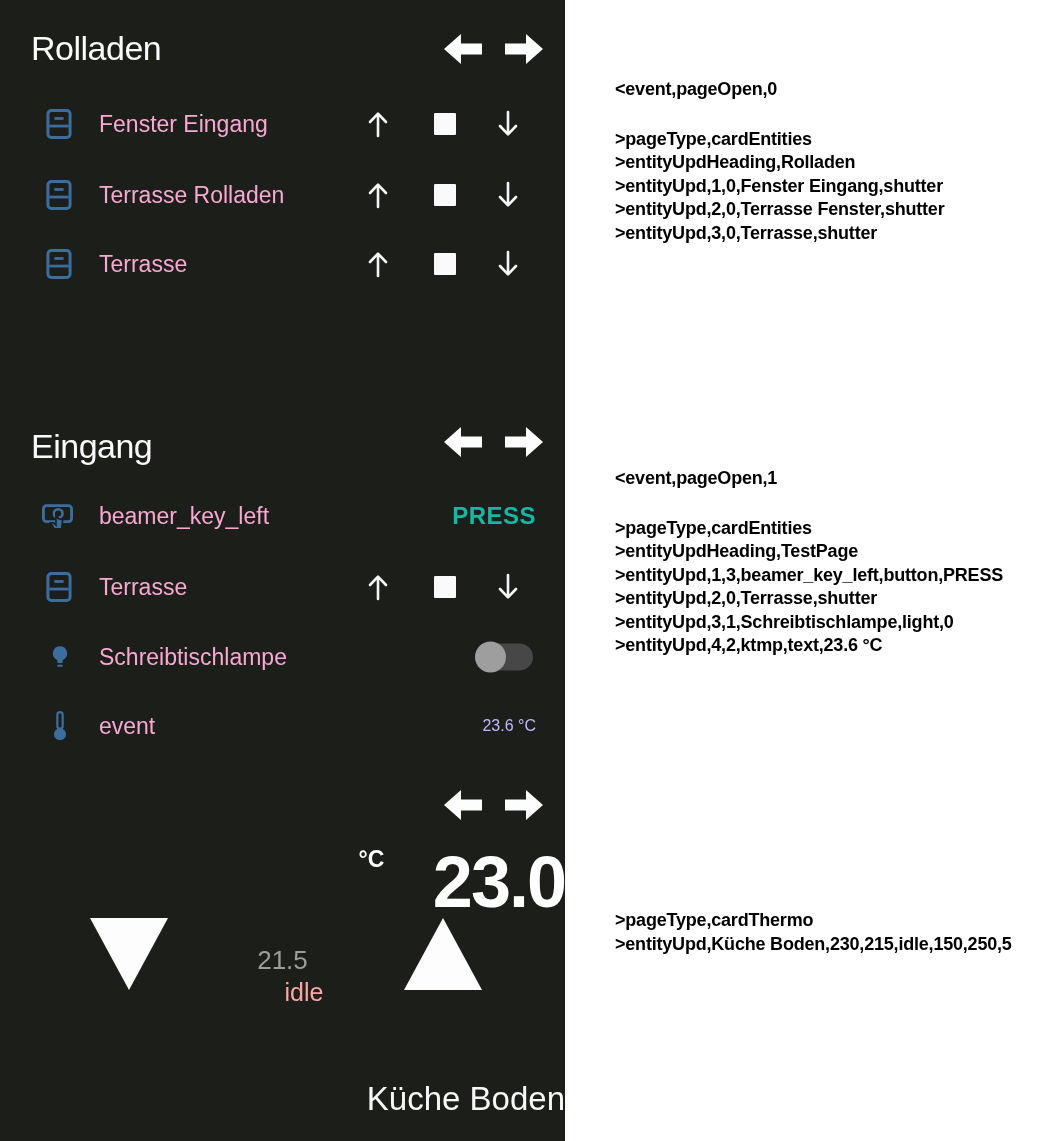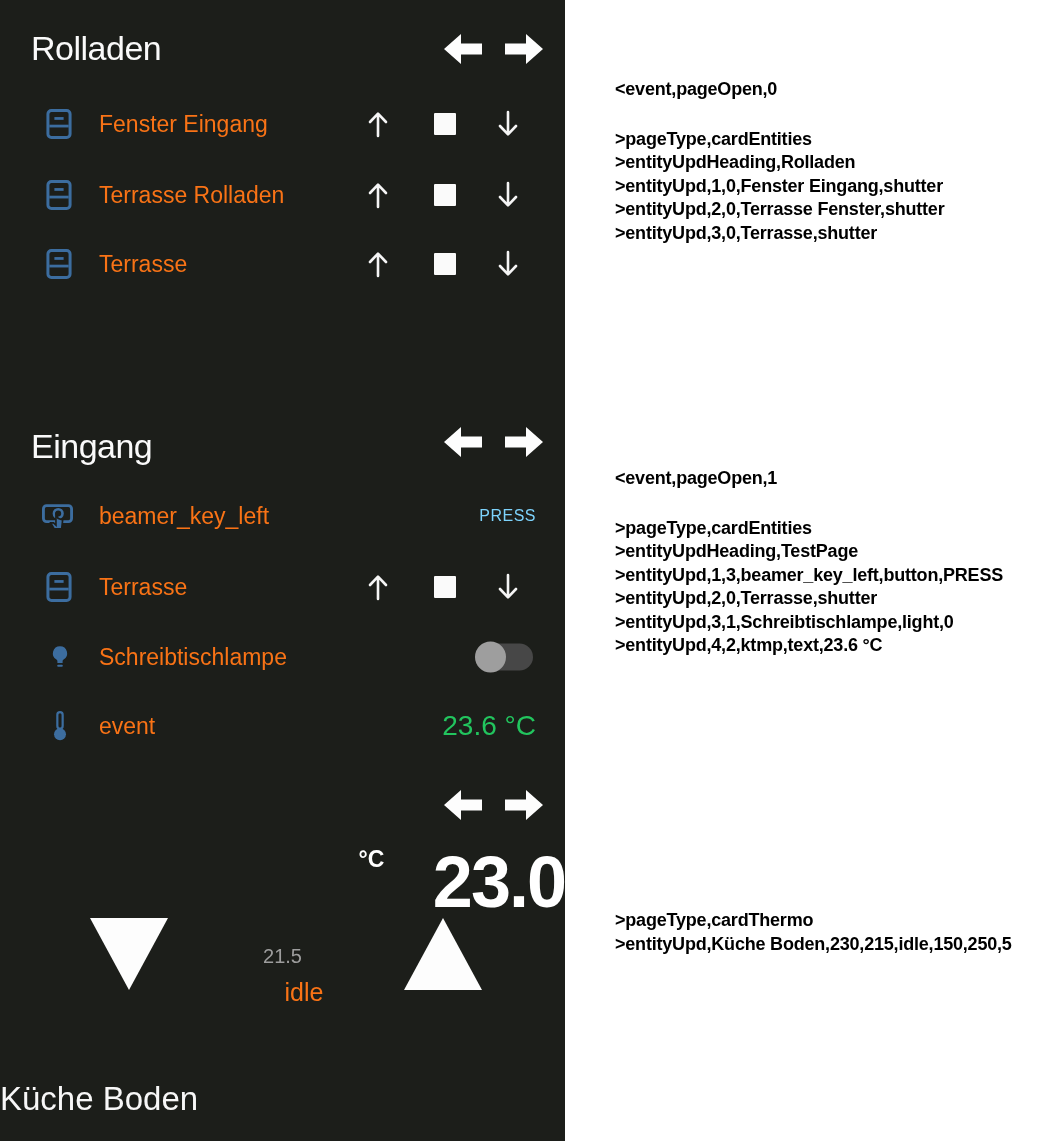--- a/index.html
+++ b/index.html
@@ -24,42 +24,42 @@
   .page1 .nav-arrow{top:47px}
   .page2 .nav-arrow{top:30px}
   .nav-arrow svg{display:block;width:38px;height:30px;color:#fdfdfd}
 
   .row{position:absolute;left:0;width:565px;height:62px}
   .row .icon{position:absolute;top:50%;transform:translateY(-50%);color:#3c6d9f;line-height:0}
   .icon-shutter{left:46px}
   .icon-tap{left:42px}
   .icon-bulb{left:47px}
   .icon-thermo{left:52px}
-  .row .label{position:absolute;left:99px;top:50%;transform:translateY(-50%);font-size:23px;color:#f97316;white-space:nowrap}
+  .row .label{position:absolute;left:99px;top:50%;transform:translateY(-50%);font-size:23px;color:#f9a8d4;white-space:nowrap}
   .ctl{position:absolute;top:50%;transform:translateY(-50%);width:28px;height:32px;display:flex;align-items:center;justify-content:center;cursor:pointer}
   .ctl-up{left:364px}
   .ctl-stop{left:431px}
   .ctl-down{left:494px}
   .ctl svg{display:block;width:26px;height:30px;color:#f5f5f5}
   .stopsq{display:block;width:22px;height:22px;background:#fafafa;border-radius:1px}
-  .value{position:absolute;right:29px;top:50%;transform:translateY(-50%);font-size:28px;color:#22c55e;white-space:nowrap}
-  .press{position:absolute;right:29px;top:50%;transform:translateY(-50%);font-size:16px;font-weight:400;letter-spacing:.5px;color:#7dd3fc;cursor:pointer}
+  .value{position:absolute;right:29px;top:50%;transform:translateY(-50%);font-size:16px;color:#c4b5fd;white-space:nowrap}
+  .press{position:absolute;right:29px;top:50%;transform:translateY(-50%);font-size:24px;font-weight:700;letter-spacing:.5px;color:#14b8a6;cursor:pointer}
   .toggle{position:absolute;left:477px;top:50%;transform:translateY(-50%);width:56px;height:27px;border-radius:14px;background:#474747;cursor:pointer}
   .knob{position:absolute;left:-2px;top:-2px;width:31px;height:31px;border-radius:50%;background:#9e9e9e}
 
   
   .temp-wrap{position:absolute;left:0;top:86px;width:565px;text-align:right;line-height:1}
   .big-temp{font-size:72px;font-weight:700;letter-spacing:-2px;color:#ffffff;position:relative}
   .temp-unit{position:absolute;left:calc(50% + 76px);top:2px;font-size:23px;font-weight:700;color:#ffffff}
   .tri{position:absolute;width:0;height:0;cursor:pointer}
   .tri-down{left:90px;top:158px;border-left:39px solid transparent;border-right:39px solid transparent;border-top:72px solid #fdfdfd}
   .tri-up{left:404px;top:158px;border-left:39px solid transparent;border-right:39px solid transparent;border-bottom:72px solid #fdfdfd}
-  .setpoint{position:absolute;left:0;top:185px;width:565px;text-align:center;font-size:20px;color:#9d9d9d}
-  .state{position:absolute;left:0;top:218px;width:608px;text-align:center;font-size:25px;color:#f97316}
-  .thermo-title{position:absolute;left:0;top:320px;width:565px;text-align:left;font-size:33px;color:#f7f7f7}
+  .setpoint{position:absolute;left:0;top:185px;width:565px;text-align:center;font-size:26px;color:#9d9d9d}
+  .state{position:absolute;left:0;top:218px;width:608px;text-align:center;font-size:25px;color:#fca5a5}
+  .thermo-title{position:absolute;left:0;top:320px;width:565px;text-align:right;font-size:33px;color:#f7f7f7}
 
   
   .proto-block{position:absolute;left:615px;color:#000000;font-weight:700;font-size:18px;line-height:23.5px;letter-spacing:-.2px;white-space:nowrap}
   .pb0{top:78px}
   .pb1{top:467px}
   .pb2{top:883px}
   .proto-gap{height:26px}
   svg.defs{position:absolute;width:0;height:0}
 </style>
 </head>

